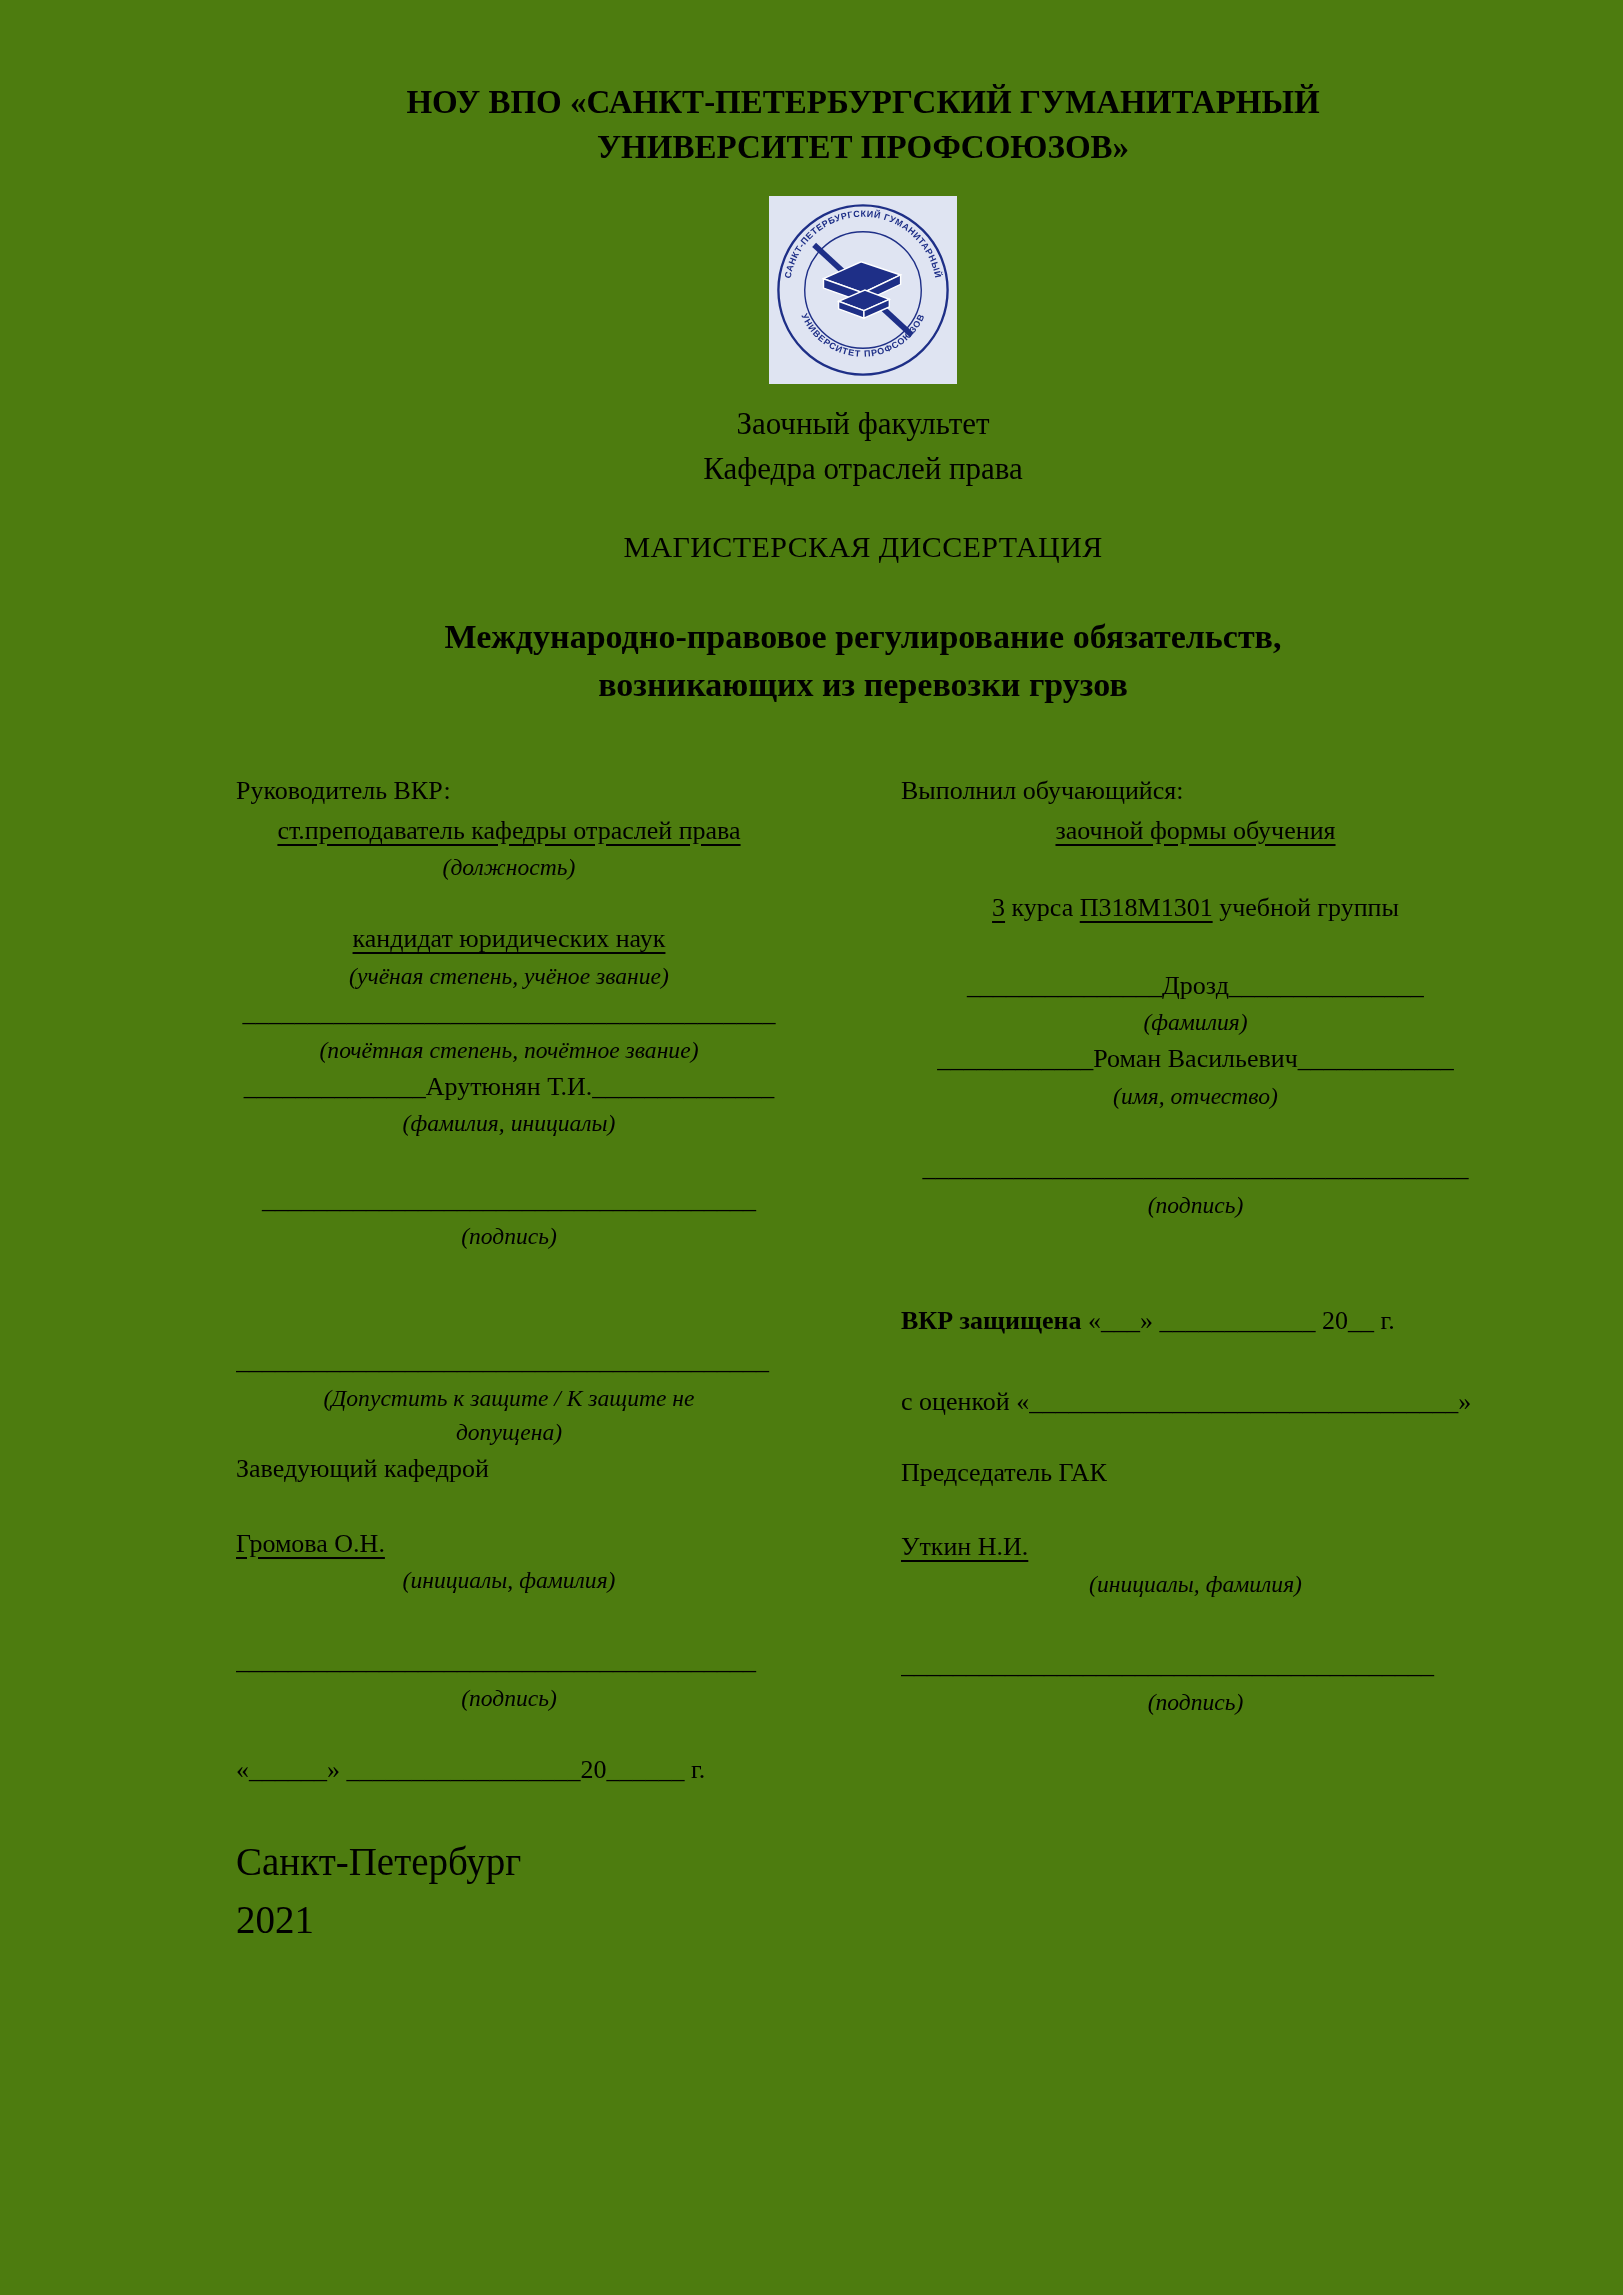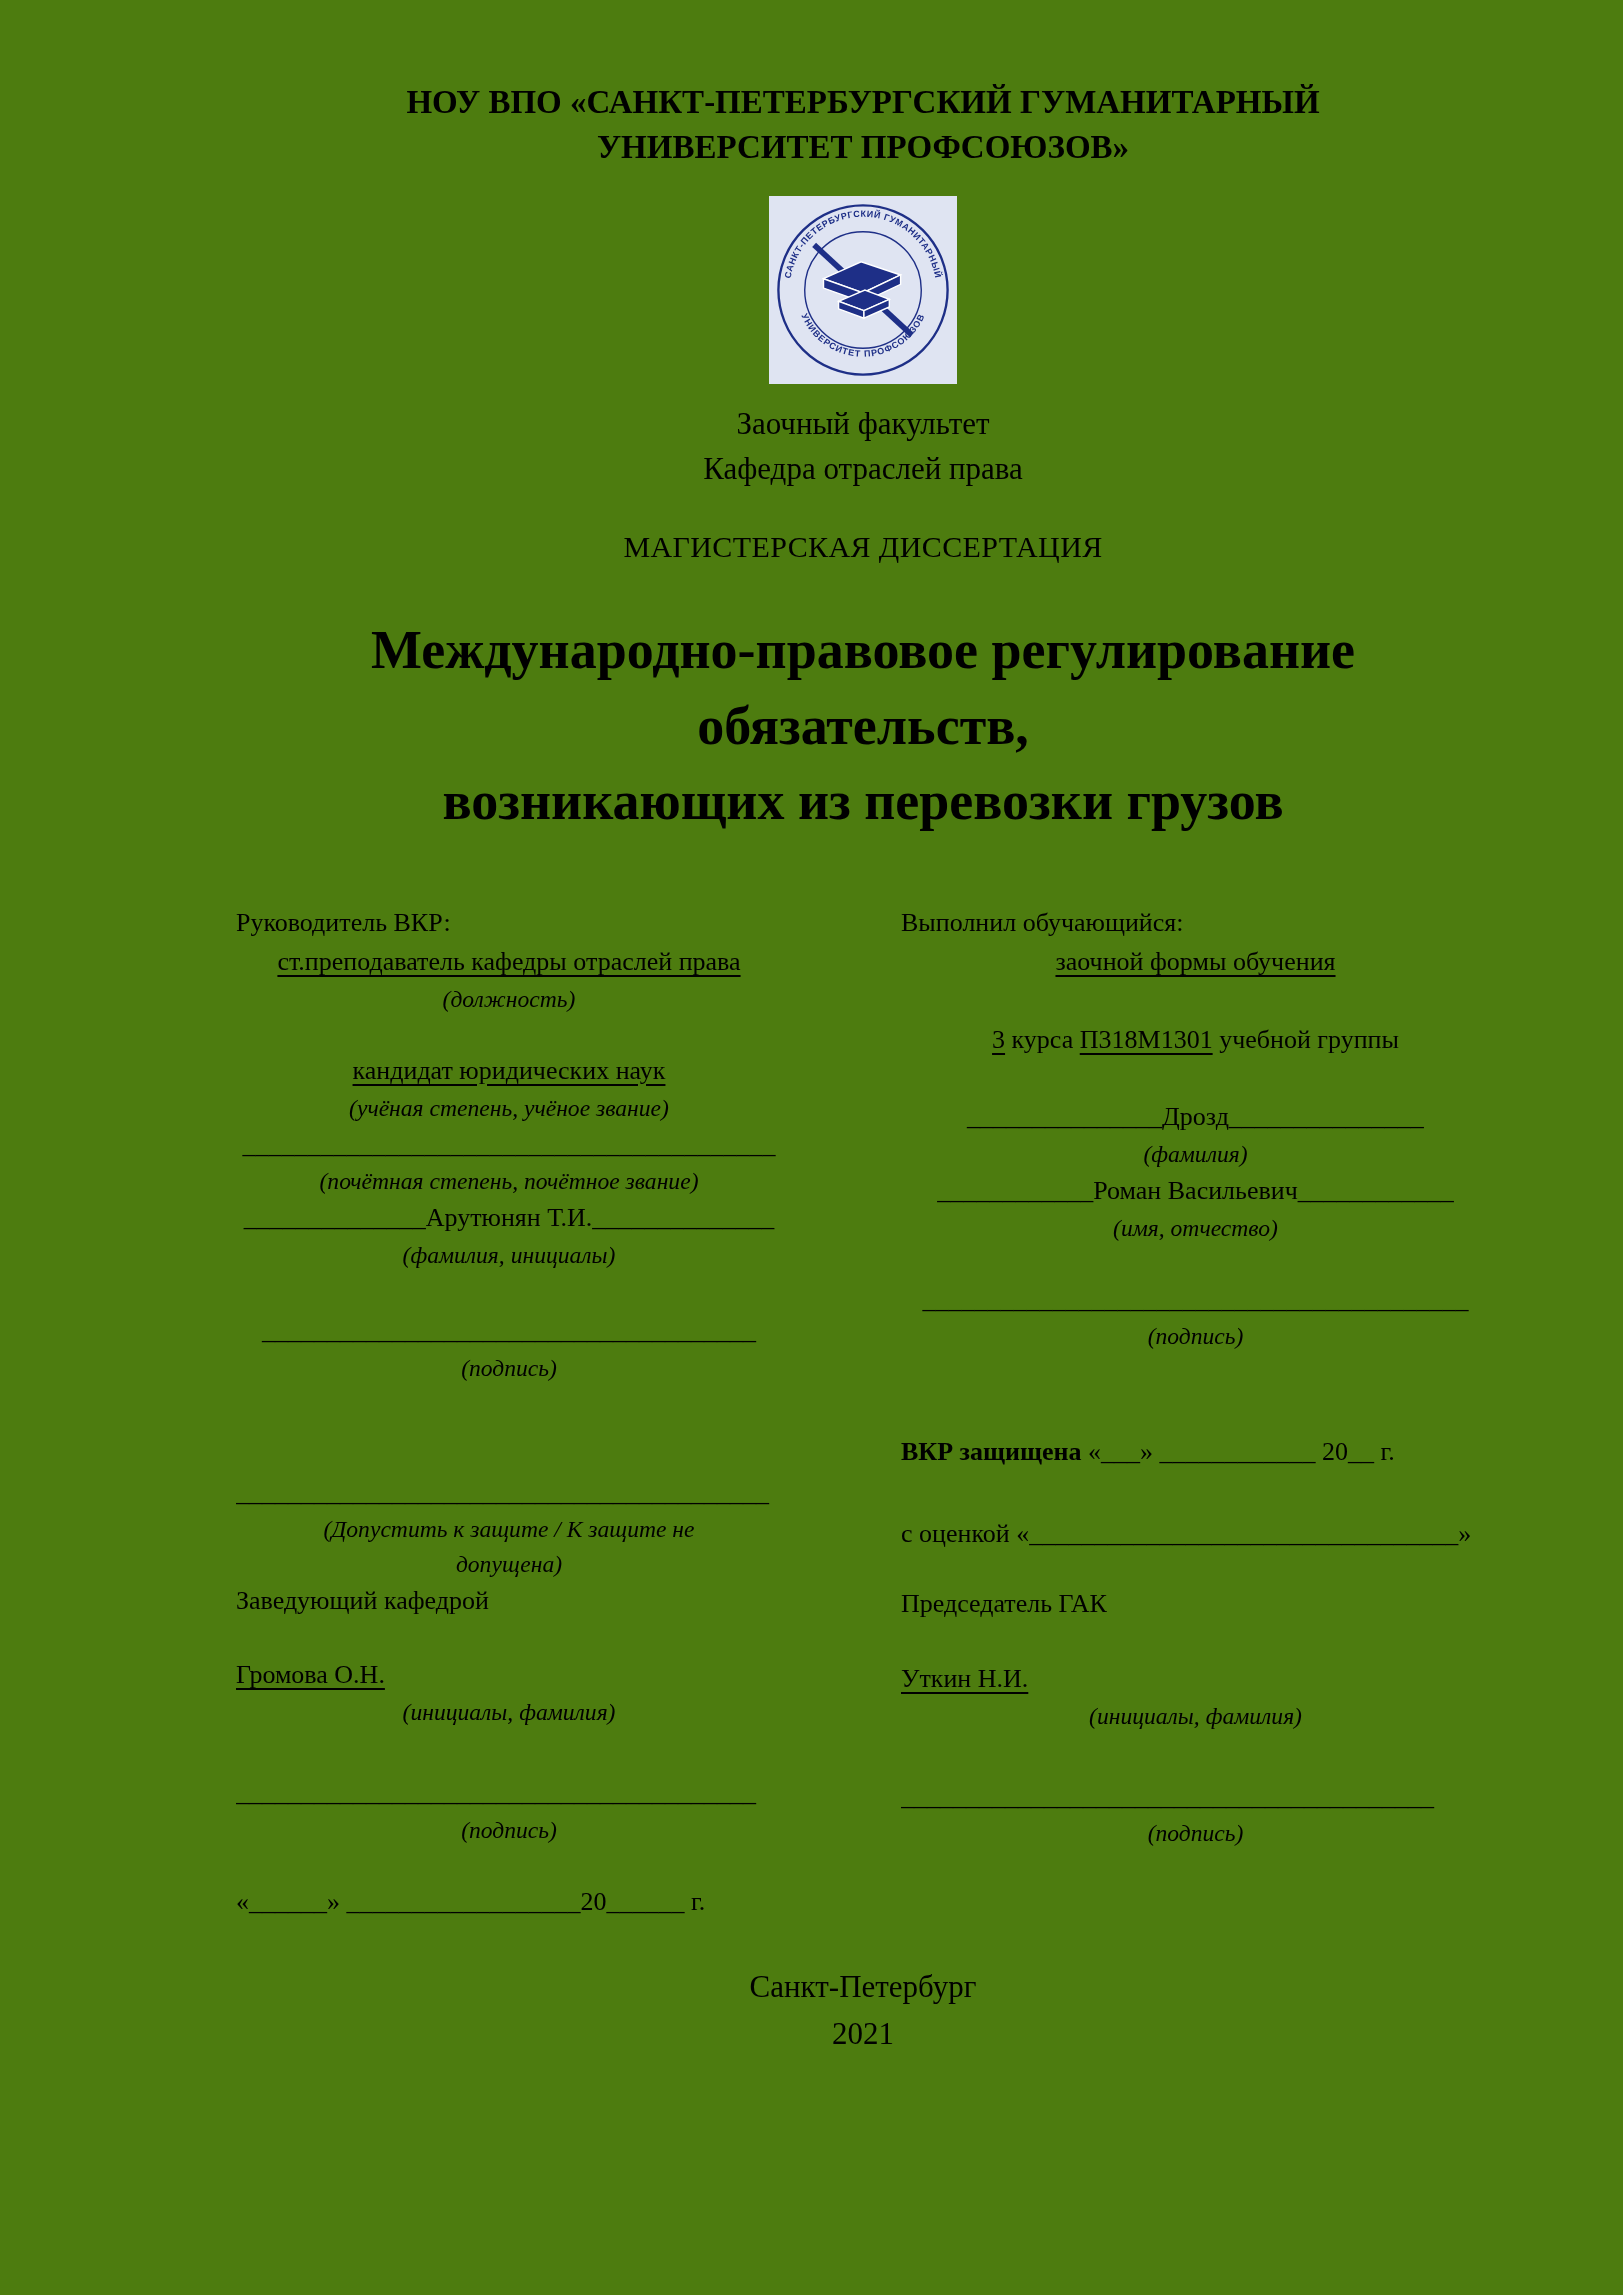--- a/index.html
+++ b/index.html
@@ -34,21 +34,21 @@
     margin-top: 14px;
   }
   .doc-type {
     font-size: 30px;
     font-weight: normal;
     letter-spacing: 0.4px;
     text-align: center;
     margin-top: 38px;
   }
   .title {
-    font-size: 54px;
+    font-size: 34px;
     font-weight: bold;
     line-height: 1.4;
     text-align: center;
     margin-top: 49px;
   }
   .direction {
     font-size: 31px;
     line-height: 1.5;
     text-align: center;
     margin-top: 43px;
@@ -77,23 +77,23 @@
   .mt40  { margin-top: 31px; }
   .mt44  { margin-top: 35px; }
   .mt48  { margin-top: 38px; }
   .mt50  { margin-top: 39px; }
   .mt54  { margin-top: 42px; }
   .mt56  { margin-top: 44px; }
   .mt100 { margin-top: 79px; }
   .mt112 { margin-top: 88px; }
 
   .footer {
-    font-size: 31px;
+    font-size: 39px;
     line-height: 1.5;
-    text-align: center;
+    text-align: left;
     margin-top: 43px;
   }
 </style>
 </head>
 <body>
 
 <div class="page">
 
   <div class="header">
     <div>НОУ ВПО «САНКТ-ПЕТЕРБУРГСКИЙ ГУМАНИТАРНЫЙ</div>

